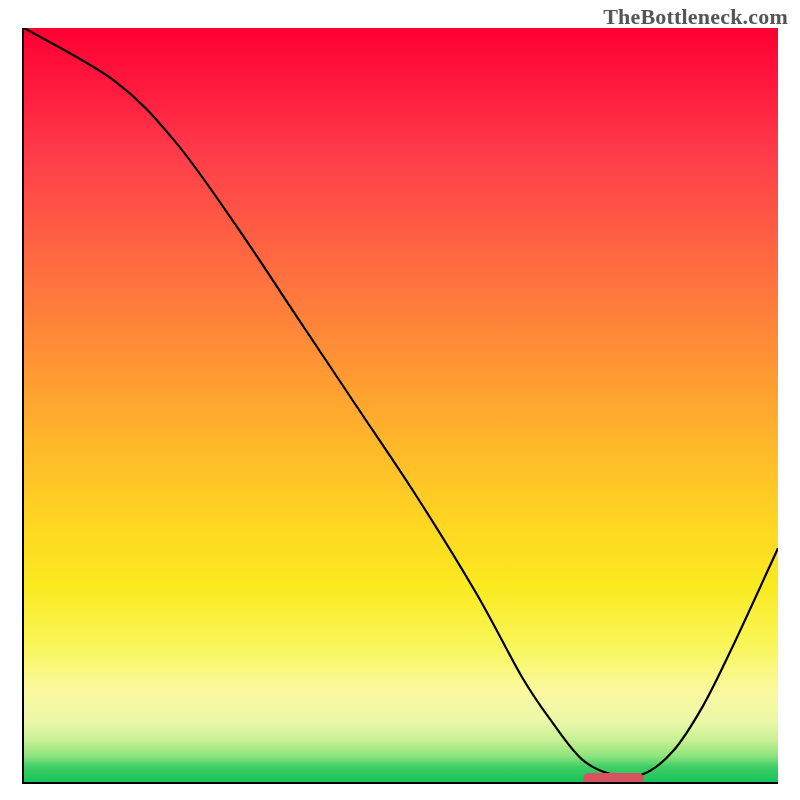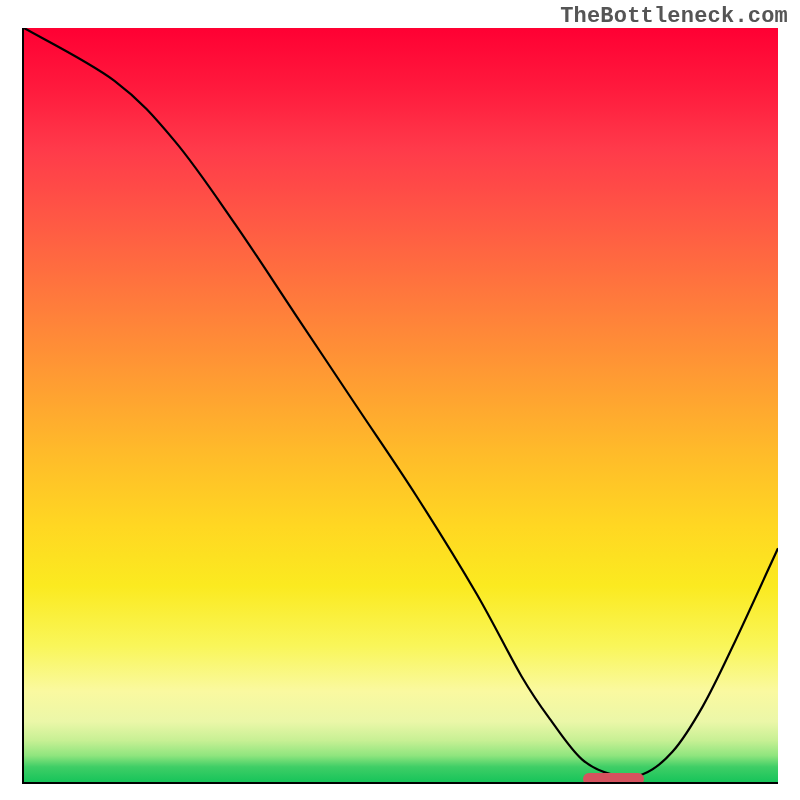--- a/index.html
+++ b/index.html
@@ -6,21 +6,21 @@
     html, body { width: 800px; height: 800px; overflow: hidden; background: #fff; }
     .chart-container {
       position: relative;
       width: 800px;
       height: 800px;
     }
     .watermark {
       position: absolute;
       top: 4px;
       right: 12px;
-      font-family: Liberation Mono, monospace;
+      font-family: Liberation Serif, serif;
       font-size: 22px;
       font-weight: 600;
       color: #555;
       letter-spacing: 0.2px;
       z-index: 5;
     }
     .plot-area {
       position: absolute;
       left: 22px;
       top: 28px;

